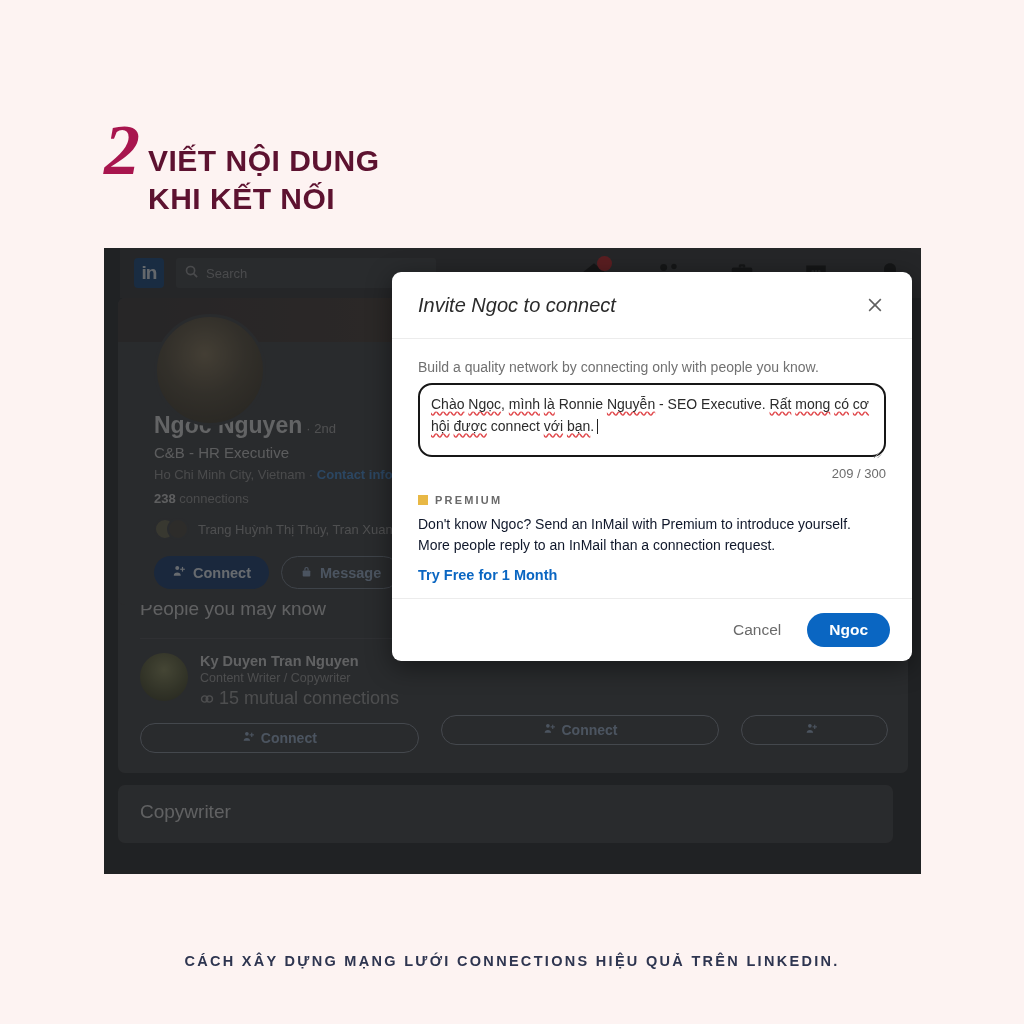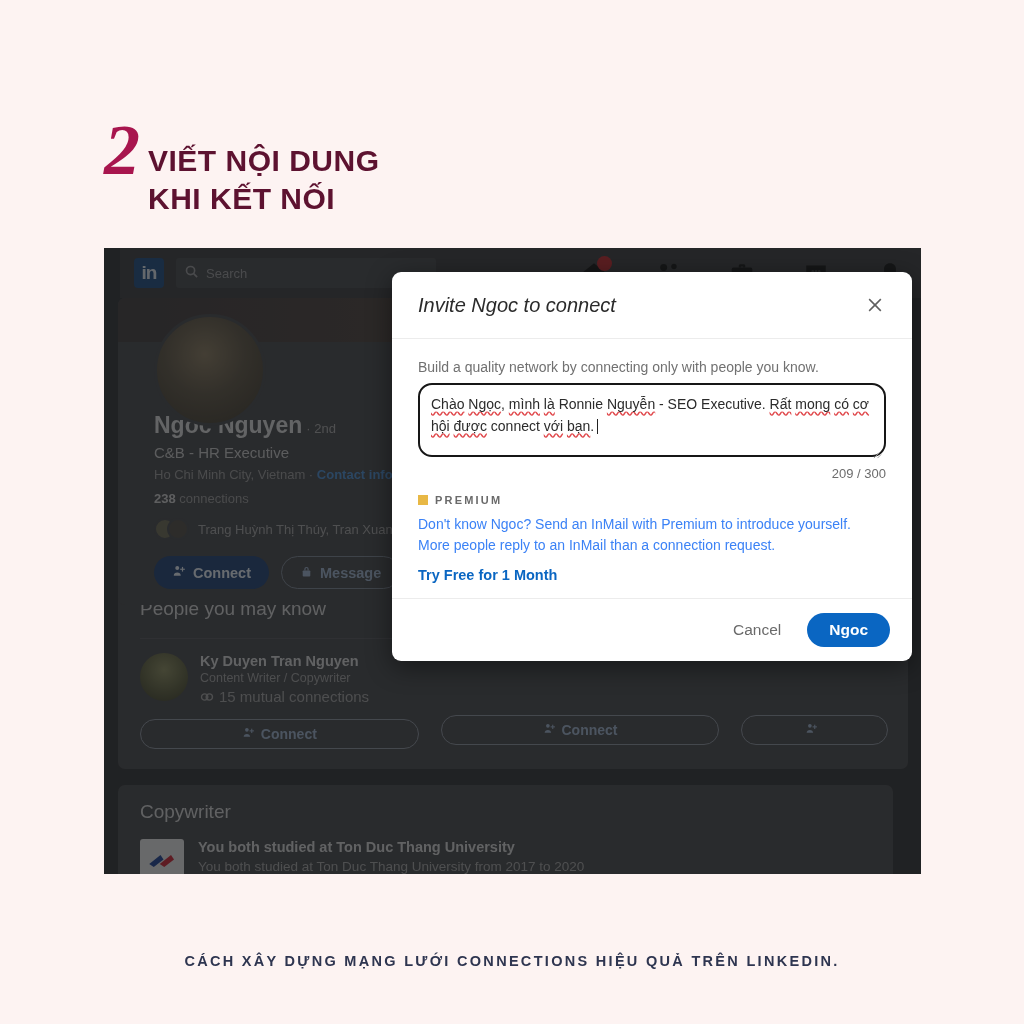--- a/index.html
+++ b/index.html
@@ -199,21 +199,21 @@
     padding-top: 14px;
   }
   .pymk-who { display: flex; gap: 12px; }
   .pymk-av {
     width: 48px; height: 48px; border-radius: 50%;
     background: radial-gradient(circle at 50% 35%, #8d8d5e 0%, #5a5b3a 60%, #3a3b26 100%);
     flex: 0 0 auto;
   }
   .pymk-n { font-size: 14.5px; font-weight: 700; color: #d8d8d8; }
   .pymk-t { font-size: 12.5px; color: #a2a2a2; margin-top: 2px; }
-  .pymk-m { font-size: 15px; color: #a2a2a2; margin-top: 3px; display: flex; gap: 5px; align-items: flex-start; }
+  .pymk-m { font-size: 18px; color: #a2a2a2; margin-top: 3px; display: flex; gap: 5px; align-items: flex-start; }
   .pymk-btn {
     margin-top: 14px;
     height: 30px;
     border: 1.5px solid #8b939e;
     border-radius: 16px;
     display: flex;
     align-items: center;
     justify-content: center;
     gap: 6px;
     font-size: 14px;
@@ -313,21 +313,21 @@
     gap: 7px;
     margin-top: 13px;
   }
   .pr-sq { width: 10px; height: 10px; background: #e8b845; }
   .pr-word {
     font-size: 11px;
     font-weight: 700;
     letter-spacing: 2.2px;
     color: #6a6a6a;
   }
-  .m-prtext { font-size: 14px; color: #3b82f6; line-height: 1.5; margin-top: 8px; }
+  .m-prtext { font-size: 14px; color: #0f172a; line-height: 1.5; margin-top: 8px; }
   .m-link {
     display: inline-block;
     margin-top: 11px;
     font-size: 14.5px;
     font-weight: 700;
     color: #0a66c2;
   }
   .m-foot {
     border-top: 1px solid #ececec;
     padding: 14px 22px;
@@ -546,32 +546,20 @@
           </span>
           <span></span>
         </div>
       </div>
 
     </div>
   </div>
 
   <div class="highlights">
     <div class="sec-title">Copywriter</div>
-    <div class="hl-row">
-      <div class="hl-logo">
-        <svg width="30" height="22" viewBox="0 0 40 28">
-          <path d="M3 18 L18 6 L22 12 L9 22 Z" fill="#1c3f94"></path>
-          <path d="M17 18 L32 6 L36 12 L23 22 Z" fill="#cf2030"></path>
-        </svg>
-      </div>
-      <div>
-        <div class="hl-t">You both studied at Ton Duc Thang University</div>
-        <div class="hl-s">You both studied at Ton Duc Thang University from 2017 to 2020</div>
-      </div>
-    </div>
   </div>
 
   <div class="veil"></div>
 
   <div class="modal">
     <div class="m-head">
       <div class="m-title">Invite Ngoc to connect</div>
       <div class="m-close">
         <svg width="20" height="20" viewBox="0 0 24 24" stroke="#5f5f5f" stroke-width="1.9" fill="none">
           <line x1="5" y1="5" x2="19" y2="19"></line>

